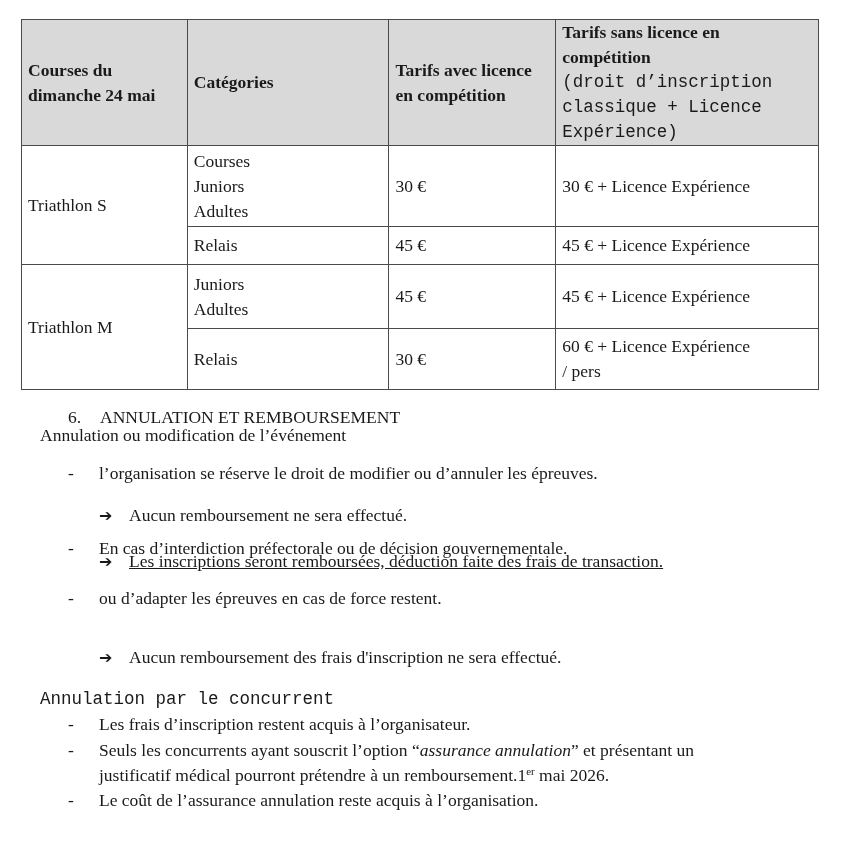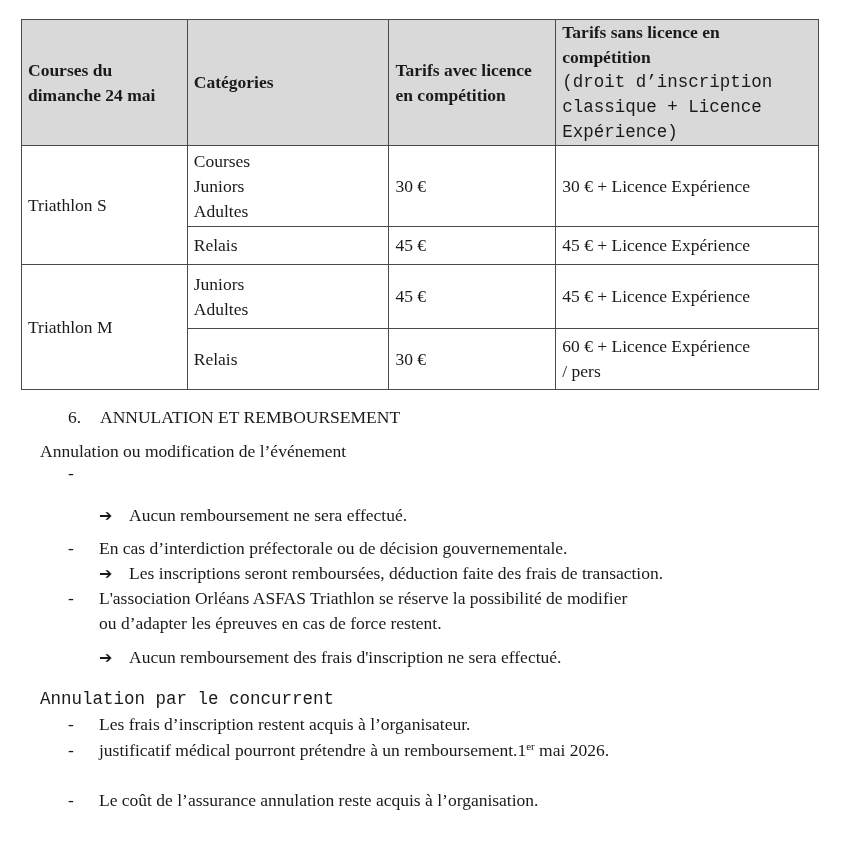--- a/index.html
+++ b/index.html
@@ -112,55 +112,56 @@
       </td>
     </tr>
   </tbody>
 </table>
 
 <div class="doc">
   <div class="section-title">
     <span class="num">6.</span><span>ANNULATION ET REMBOURSEMENT</span>
   </div>
 
-  <div class="subhead" style="top:34px;">Annulation ou modification de l’événement</div>
+  <div class="subhead" style="top:18px;">Annulation ou modification de l’événement</div>
 
   <div class="bullet" style="top:56px;">
     <span class="dash">-</span>
+    <div>l’organisation se réserve le droit de modifier ou d’annuler les épreuves.</div>
   </div>
   <div class="arrow-line" style="top:98px;">
     <span class="arrow">➔</span><span>Aucun remboursement ne sera effectué.</span>
   </div>
 
   <div class="bullet" style="top:131px;">
     <span class="dash">-</span>
     <div>En cas d’interdiction préfectorale ou de décision gouvernementale.</div>
   </div>
-  <div class="arrow-line" style="top:156px;">
+  <div class="arrow-line" style="top:144px;text-decoration:underline;">
     <span class="arrow">➔</span><span>Les inscriptions seront remboursées, déduction faite des frais de transaction.</span>
   </div>
 
   <div class="bullet" style="top:181px;">
     <span class="dash">-</span>
-    <div>L'association Orléans ASFAS Triathlon se réserve la possibilité de modifier</div>
     <div>ou d’adapter les épreuves en cas de force restent.</div>
   </div>
   <div class="arrow-line" style="top:240px;">
     <span class="arrow">➔</span><span>Aucun remboursement des frais d'inscription ne sera effectué.</span>
   </div>
 
   <div class="subhead" style="top:282px;font-family:Liberation Mono, monospace;">Annulation par le concurrent</div>
 
   <div class="bullet" style="top:307px;">
     <span class="dash">-</span>
     <div>Les frais d’inscription restent acquis à l’organisateur.</div>
   </div>
 
   <div class="bullet" style="top:333px;">
     <span class="dash">-</span>
+    <div><span>Seuls les concurrents ayant souscrit l’option “</span><em>assurance annulation</em><span>” et présentant un</span></div>
     <div><span>justificatif médical pourront prétendre à un remboursement.1</span><sup>er</sup><span> mai 2026.</span></div>
   </div>
 
   <div class="bullet" style="top:383px;">
     <span class="dash">-</span>
     <div>Le coût de l’assurance annulation reste acquis à l’organisation.</div>
   </div>
 </div>
 
 </body></html>

